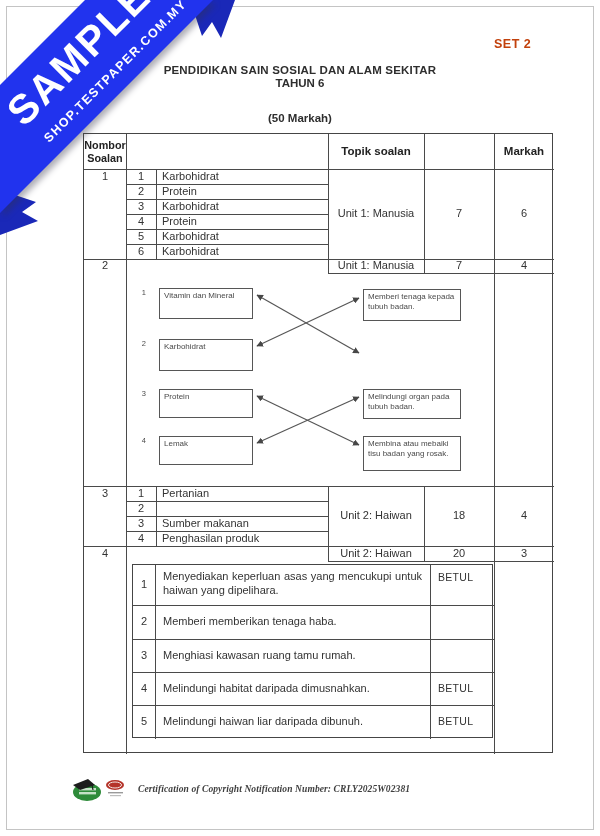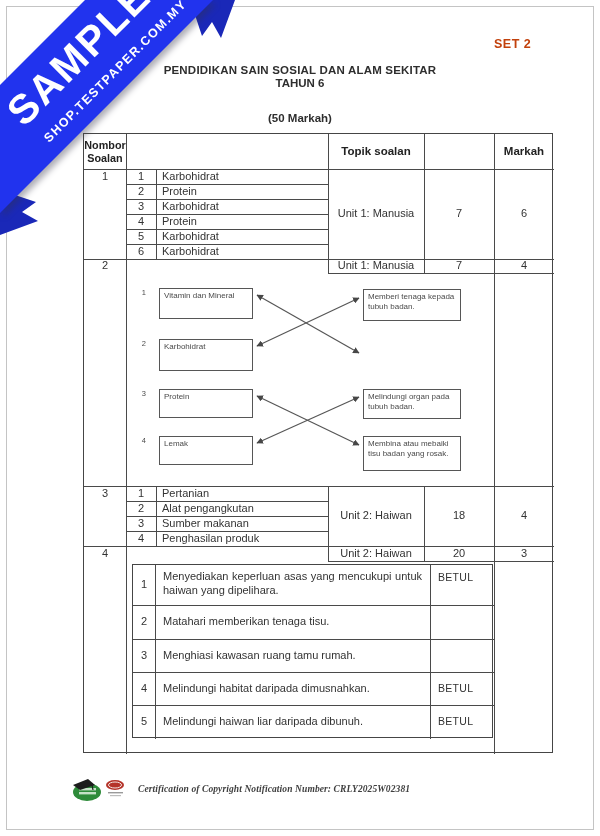--- a/index.html
+++ b/index.html
@@ -138,21 +138,20 @@
     <div class="mbox" style="left:33px;top:163px;width:94px;height:29px;">Lemak</div>
     <div class="mbox" style="left:237px;top:16px;width:98px;height:32px;">Memberi tenaga kepada tubuh badan.</div>
     <div class="mbox" style="left:237px;top:163px;width:98px;height:35px;">Membina atau mebaiki tisu badan yang rosak.</div>
     <div class="mbox" style="left:237px;top:116px;width:98px;height:30px;">Melindungi organ pada tubuh badan.</div>
   </div>
 
   <div class="cell" style="left:0;top:352px;width:42px;height:15px;">3</div>
   <div class="cell" style="left:42px;top:352px;width:30px;height:15px;">1</div>
   <div class="cell left" style="left:72px;top:352px;width:172px;height:15px;">Pertanian</div>
   <div class="cell" style="left:42px;top:367px;width:30px;height:15px;">2</div>
-  <div class="cell left" style="left:72px;top:367px;width:172px;height:15px;">Alat pengangkutan</div>
   <div class="cell" style="left:42px;top:382px;width:30px;height:15px;">3</div>
   <div class="cell left" style="left:72px;top:382px;width:172px;height:15px;">Sumber makanan</div>
   <div class="cell" style="left:42px;top:397px;width:30px;height:15px;">4</div>
   <div class="cell left" style="left:72px;top:397px;width:172px;height:15px;">Penghasilan produk</div>
   <div class="cell" style="left:244px;top:352px;width:96px;height:60px;">Unit 2: Haiwan</div>
   <div class="cell" style="left:340px;top:352px;width:70px;height:60px;">18</div>
   <div class="cell" style="left:410px;top:352px;width:60px;height:60px;">4</div>
 
   <div class="cell" style="left:0;top:412px;width:42px;height:15px;">4</div>
   <div class="cell" style="left:244px;top:412px;width:96px;height:15px;">Unit 2: Haiwan</div>
@@ -165,21 +164,21 @@
     <div class="hl" style="top:40px;left:0;width:361px;"></div>
     <div class="hl" style="top:74px;left:0;width:361px;"></div>
     <div class="hl" style="top:107px;left:0;width:361px;"></div>
     <div class="hl" style="top:140px;left:0;width:361px;"></div>
 
     <div class="scell num" style="left:0;top:0;width:22px;height:40px;">1</div>
     <div class="scell stmt justify" style="left:22px;top:0;width:275px;height:40px;">Menyediakan keperluan asas yang mencukupi untuk haiwan yang dipelihara.</div>
     <div class="scell verdict top" style="left:297px;top:0;width:64px;height:40px;">BETUL</div>
 
     <div class="scell num" style="left:0;top:40px;width:22px;height:34px;">2</div>
-    <div class="scell stmt" style="left:22px;top:40px;width:275px;height:34px;">Matahari memberikan tenaga tisu.</div>
+    <div class="scell stmt" style="left:22px;top:40px;width:275px;height:34px;">Memberi memberikan tenaga haba.</div>
     <div class="scell verdict" style="left:297px;top:40px;width:64px;height:34px;"></div>
 
     <div class="scell num" style="left:0;top:74px;width:22px;height:33px;">3</div>
     <div class="scell stmt" style="left:22px;top:74px;width:275px;height:33px;">Menghiasi kawasan ruang tamu rumah.</div>
     <div class="scell verdict" style="left:297px;top:74px;width:64px;height:33px;"></div>
 
     <div class="scell num" style="left:0;top:107px;width:22px;height:33px;">4</div>
     <div class="scell stmt" style="left:22px;top:107px;width:275px;height:33px;">Melindungi habitat daripada dimusnahkan.</div>
     <div class="scell verdict" style="left:297px;top:107px;width:64px;height:33px;">BETUL</div>
 

